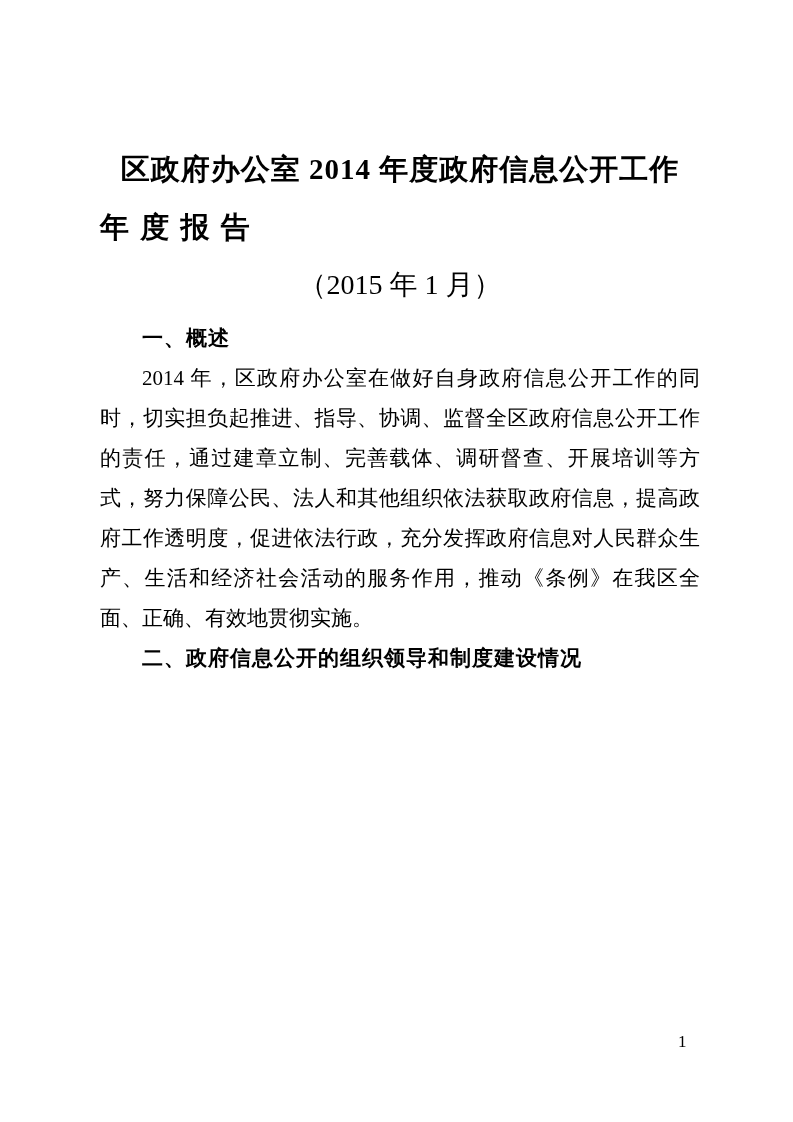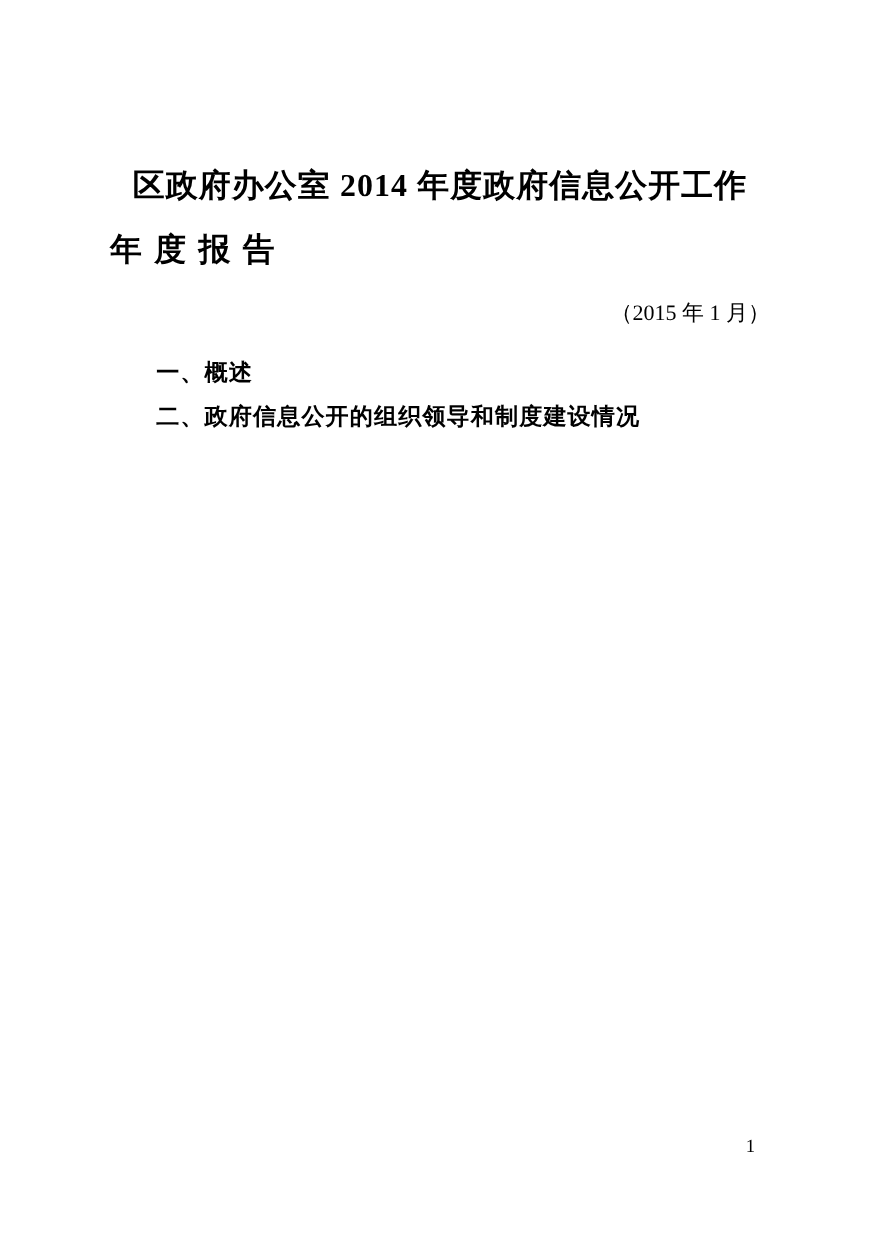--- a/index.html
+++ b/index.html
@@ -34,23 +34,23 @@
   .doc-subtitle {
     margin: 0;
     font-size: 29px;
     font-weight: bold;
     text-align: left;
     line-height: 58px;
     letter-spacing: 2px;
   }
   .doc-date {
     margin: 0;
-    font-size: 20px;
+    font-size: 28px;
     font-weight: normal;
-    text-align: right;
+    text-align: center;
     line-height: 58px;
   }
   .body-text {
     margin-top: 4px;
   }
   .para {
     margin: 0;
     font-size: 21px;
     line-height: 40px;
     text-align: justify;
@@ -85,20 +85,21 @@
 
     <h1 class="doc-subtitle">年 度 报 告</h1>
 
     <div class="doc-date">（2015 年 1 月）</div>
 
     <div class="body-text">
 
 
       <h2 class="section-heading">一、概述</h2>
 
+      <p class="para">2014 年，区政府办公室在做好自身政府信息公开工作的同时，切实担负起推进、指导、协调、监督全区政府信息公开工作的责任，通过建章立制、完善载体、调研督查、开展培训等方式，努力保障公民、法人和其他组织依法获取政府信息，提高政府工作透明度，促进依法行政，充分发挥政府信息对人民群众生产、生活和经济社会活动的服务作用，推动《条例》在我区全面、正确、有效地贯彻实施。</p>
 
       <h2 class="section-heading">二、政府信息公开的组织领导和制度建设情况</h2>
 
 
     </div>
   </div>
 
   <div class="page-number">1</div>
 </div>
 

